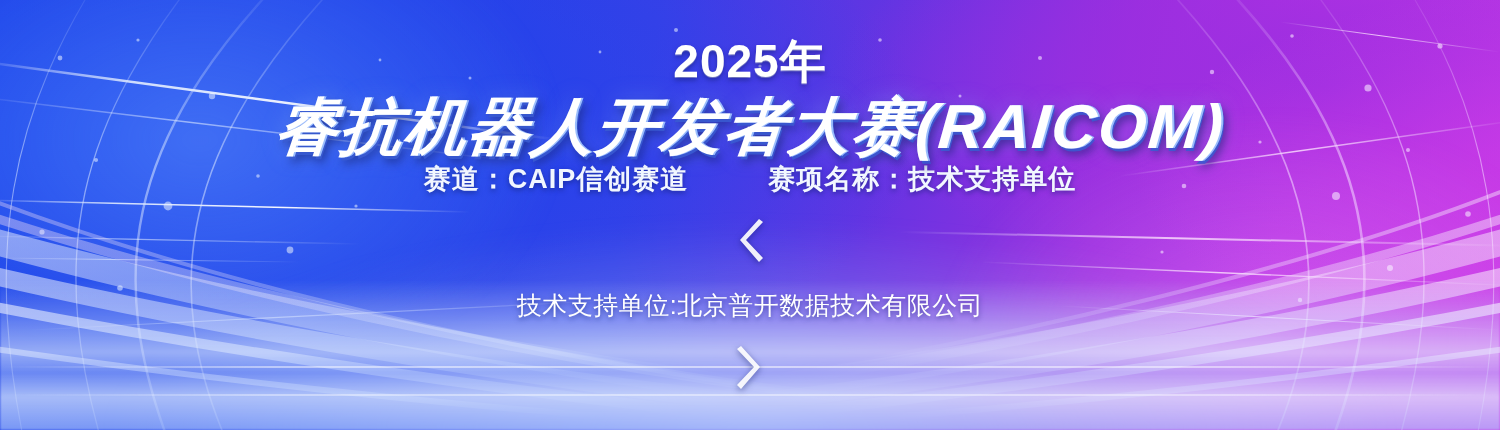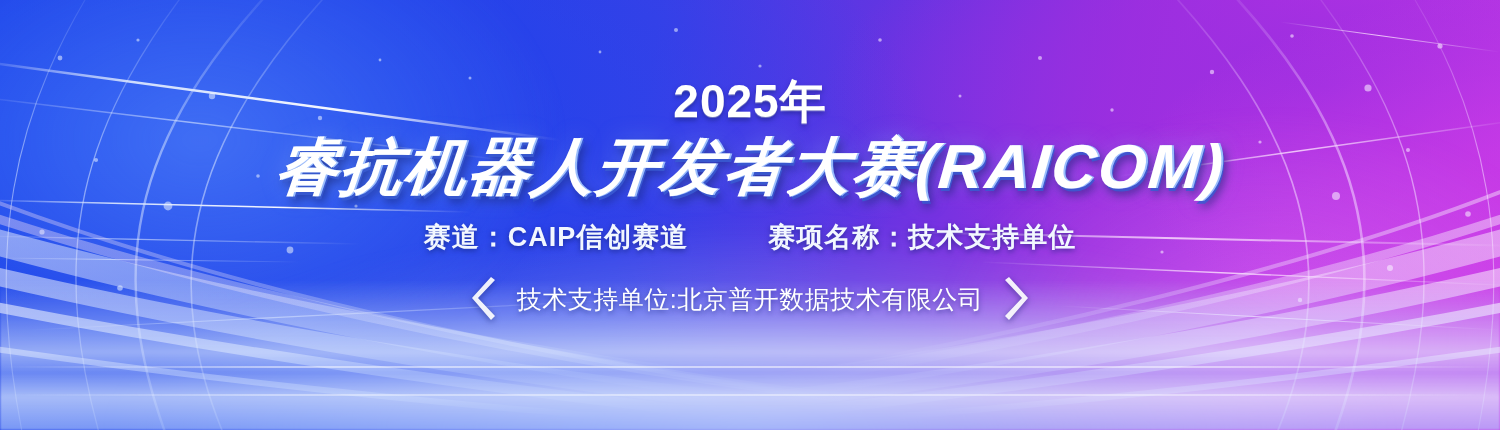--- a/index.html
+++ b/index.html
@@ -56,21 +56,21 @@
     position:absolute; left:0; right:0; height:2px;
     background:linear-gradient(to right, rgba(255,255,255,0) 0%, rgba(255,255,255,.85) 18%, rgba(255,255,255,.95) 50%, rgba(255,255,255,.85) 82%, rgba(255,255,255,0) 100%);
     filter:blur(.6px);
   }
 
   
   .content{
     position:relative; z-index:9;
     width:100%; height:100%;
     display:flex; flex-direction:column; align-items:center;
-    padding-top:78px;
+    padding-top:38px;
     text-align:right;
   }
 
   .year{
     font-size:46px; font-weight:bold; color:#ffffff;
     letter-spacing:1px; line-height:1;
     text-shadow:0 3px 5px rgba(18,30,110,.55), 0 1px 0 rgba(255,255,255,.6);
   }
 
   .main-title{
@@ -81,34 +81,34 @@
     transform:skewX(-5deg);
     text-shadow:
       2px 0 0 rgba(160,195,255,.95),
       3px 3px 0 rgba(58,92,210,.85),
       5px 6px 10px rgba(16,28,105,.65),
       0 0 22px rgba(150,190,255,.35);
     white-space:nowrap;
   }
 
   .sub-row{
-    margin-top:18px;
     display:flex; align-items:center; gap:80px;
     white-space:nowrap;
   }
   .sub-item{
     font-size:27px; font-weight:bold; color:#f2f7ff;
     letter-spacing:1px;
     text-shadow:0 2px 5px rgba(16,32,110,.6);
   }
 
   .support-row{
     margin-top:20px;
     display:flex; align-items:center; gap:22px;
     white-space:nowrap;
+    flex-direction:column;
   }
   .chev{
     display:block;
     filter:drop-shadow(0 2px 3px rgba(14,28,100,.55));
   }
   .support-text{
     font-size:25px; font-weight:normal; color:#ffffff;
     letter-spacing:.5px;
     text-shadow:0 2px 5px rgba(16,32,110,.55);
   }

